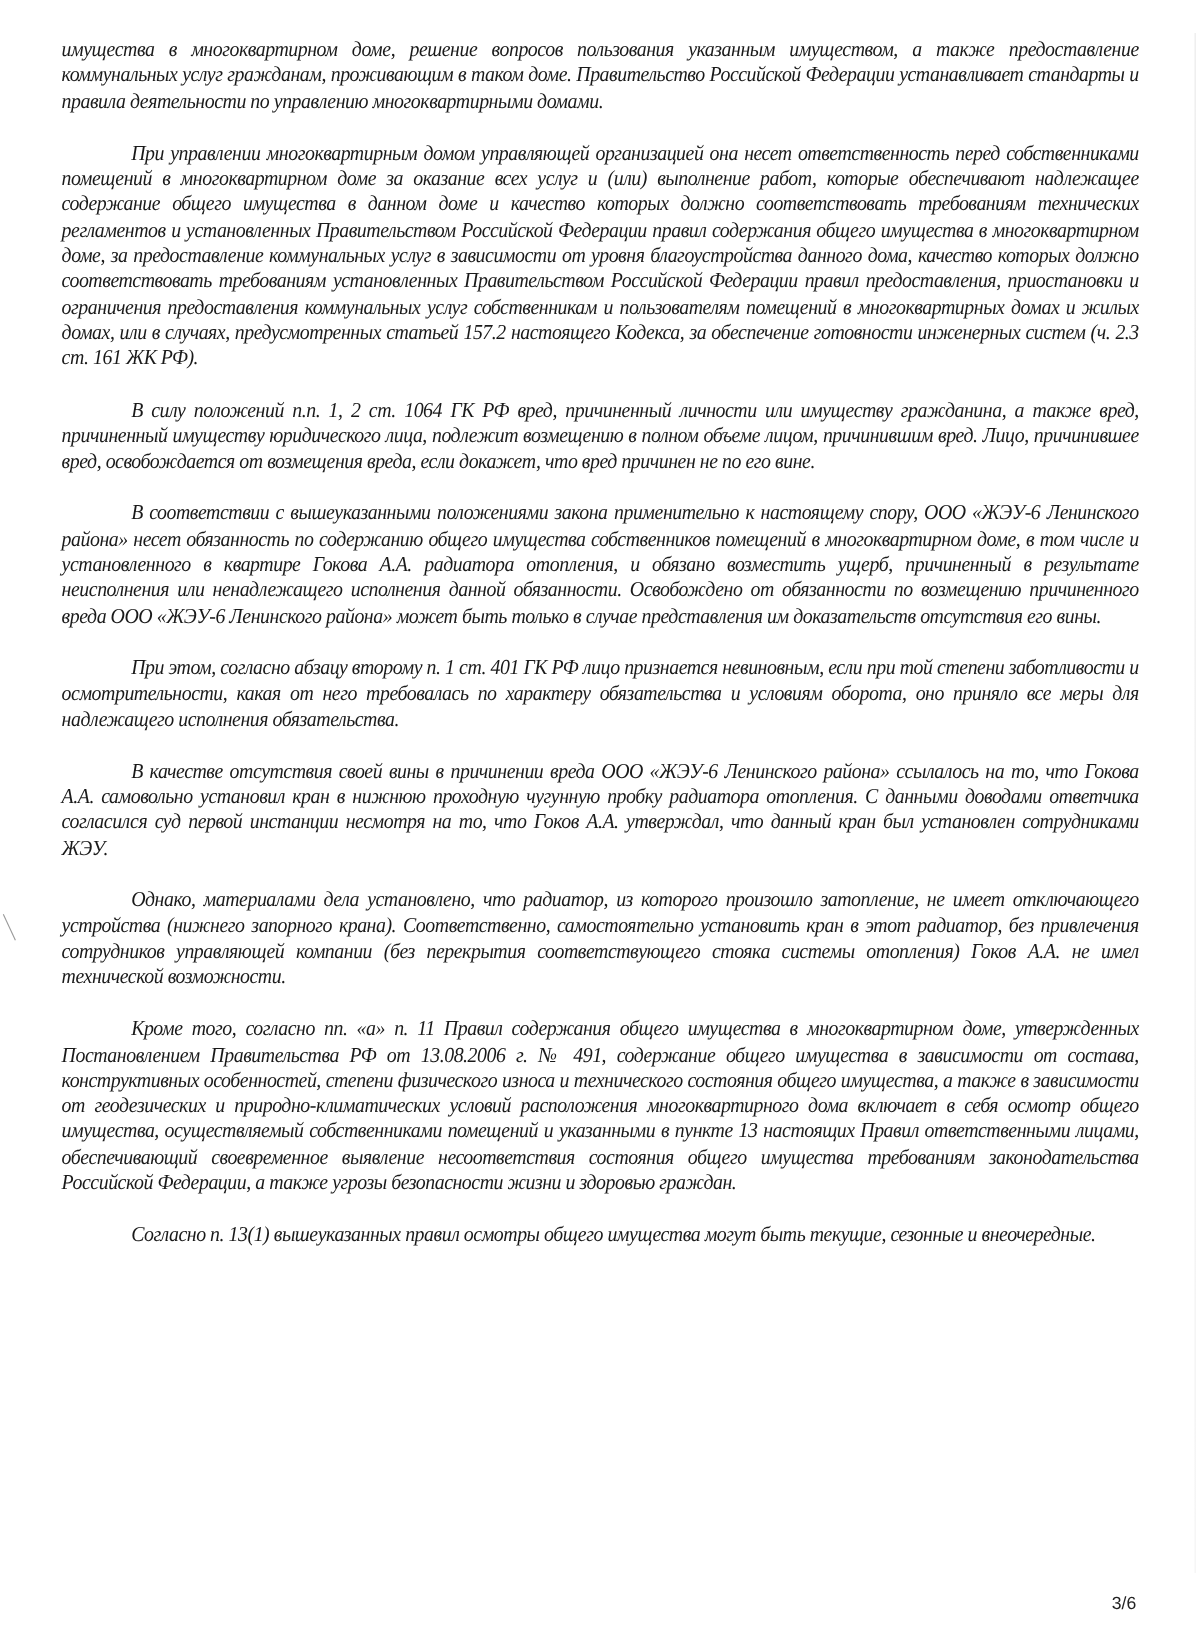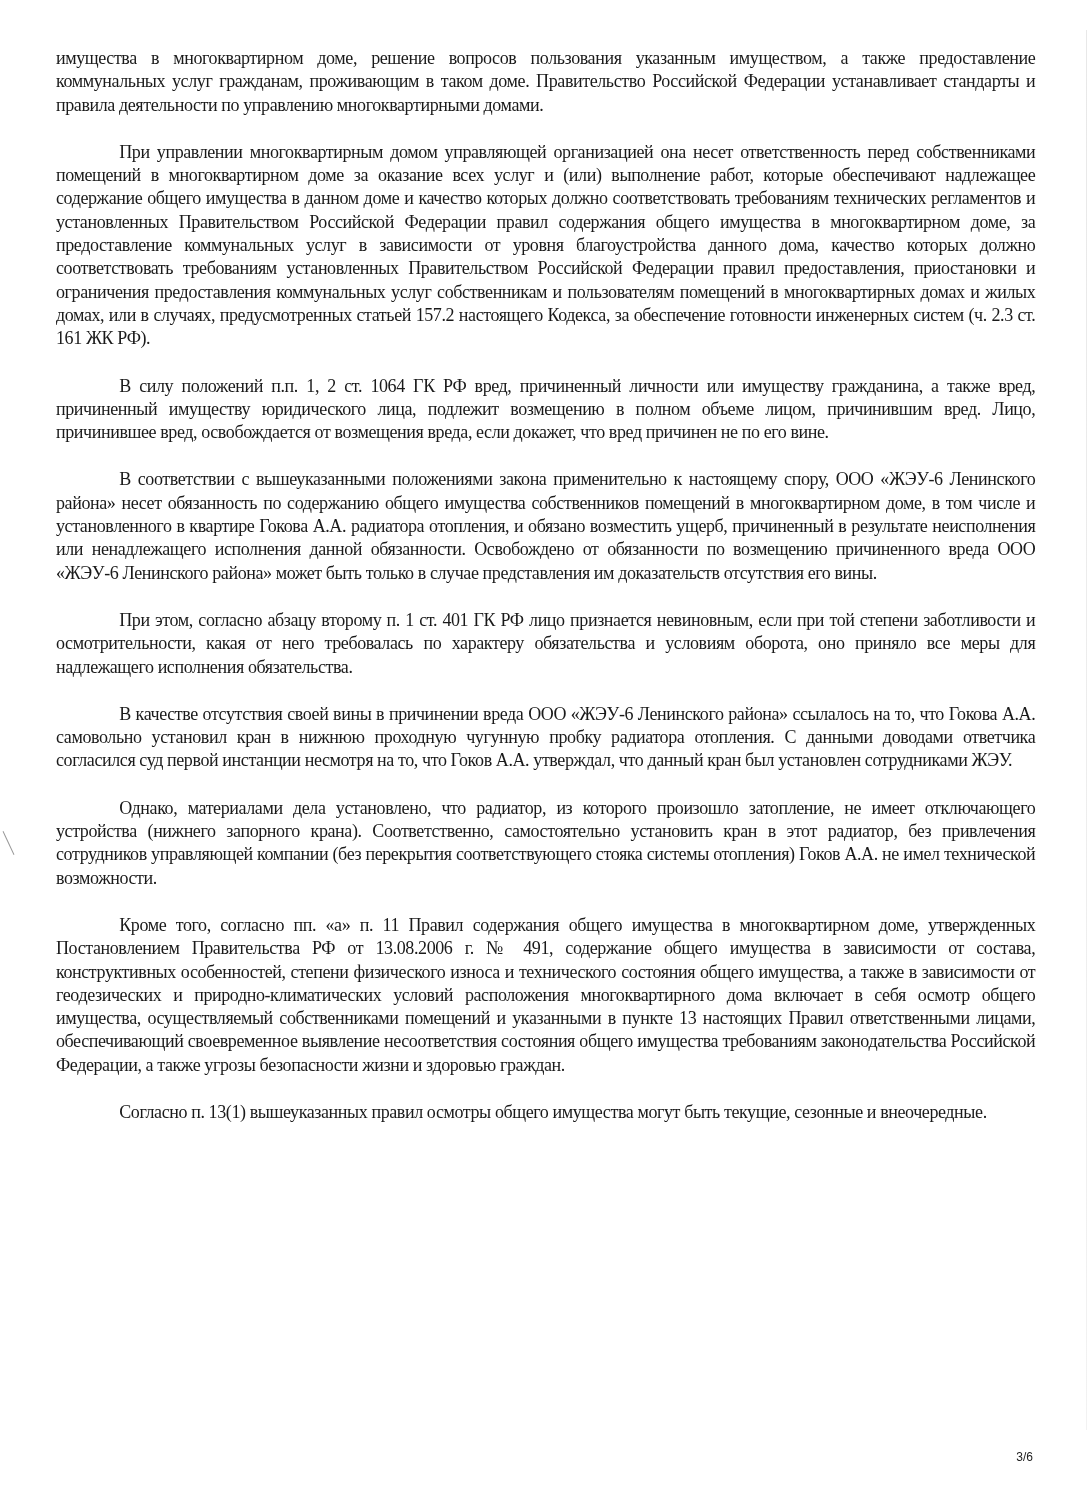--- a/index.html
+++ b/index.html
@@ -6,40 +6,41 @@
   body {
     width: 1091px; height: 1500px;
     background: #ffffff;
     position: relative;
     overflow: hidden;
     font-family: "Liberation Serif", "DejaVu Serif", serif;
     color: #1a1a1a;
   }
   .page {
     position: absolute;
-    left: 56px; top: 46px;
+    left: 56px; top: 34px;
     width: 980px;
+    font-style: italic;
   }
   .para {
     font-size: 19.4px;
     line-height: 23.3px;
     text-align: justify;
     margin: 0 0 24px 0;
     letter-spacing: -0.45px;
     word-spacing: 0px;
     transform: scaleX(0.93);
     transform-origin: left top;
     width: 1053px;
   }
   .para.indent { text-indent: 68px; }
   .page-number {
     position: absolute;
     right: 58px; top: 1450px;
     font-family: "Liberation Sans", "DejaVu Sans", sans-serif;
-    font-size: 12px;
+    font-size: 16px;
     color: #222;
   }
   .margin-mark {
     position: absolute;
     left: 8px; top: 830px;
     width: 1px; height: 26px;
     background: #999;
     transform: rotate(-25deg);
   }
   .right-edge {

